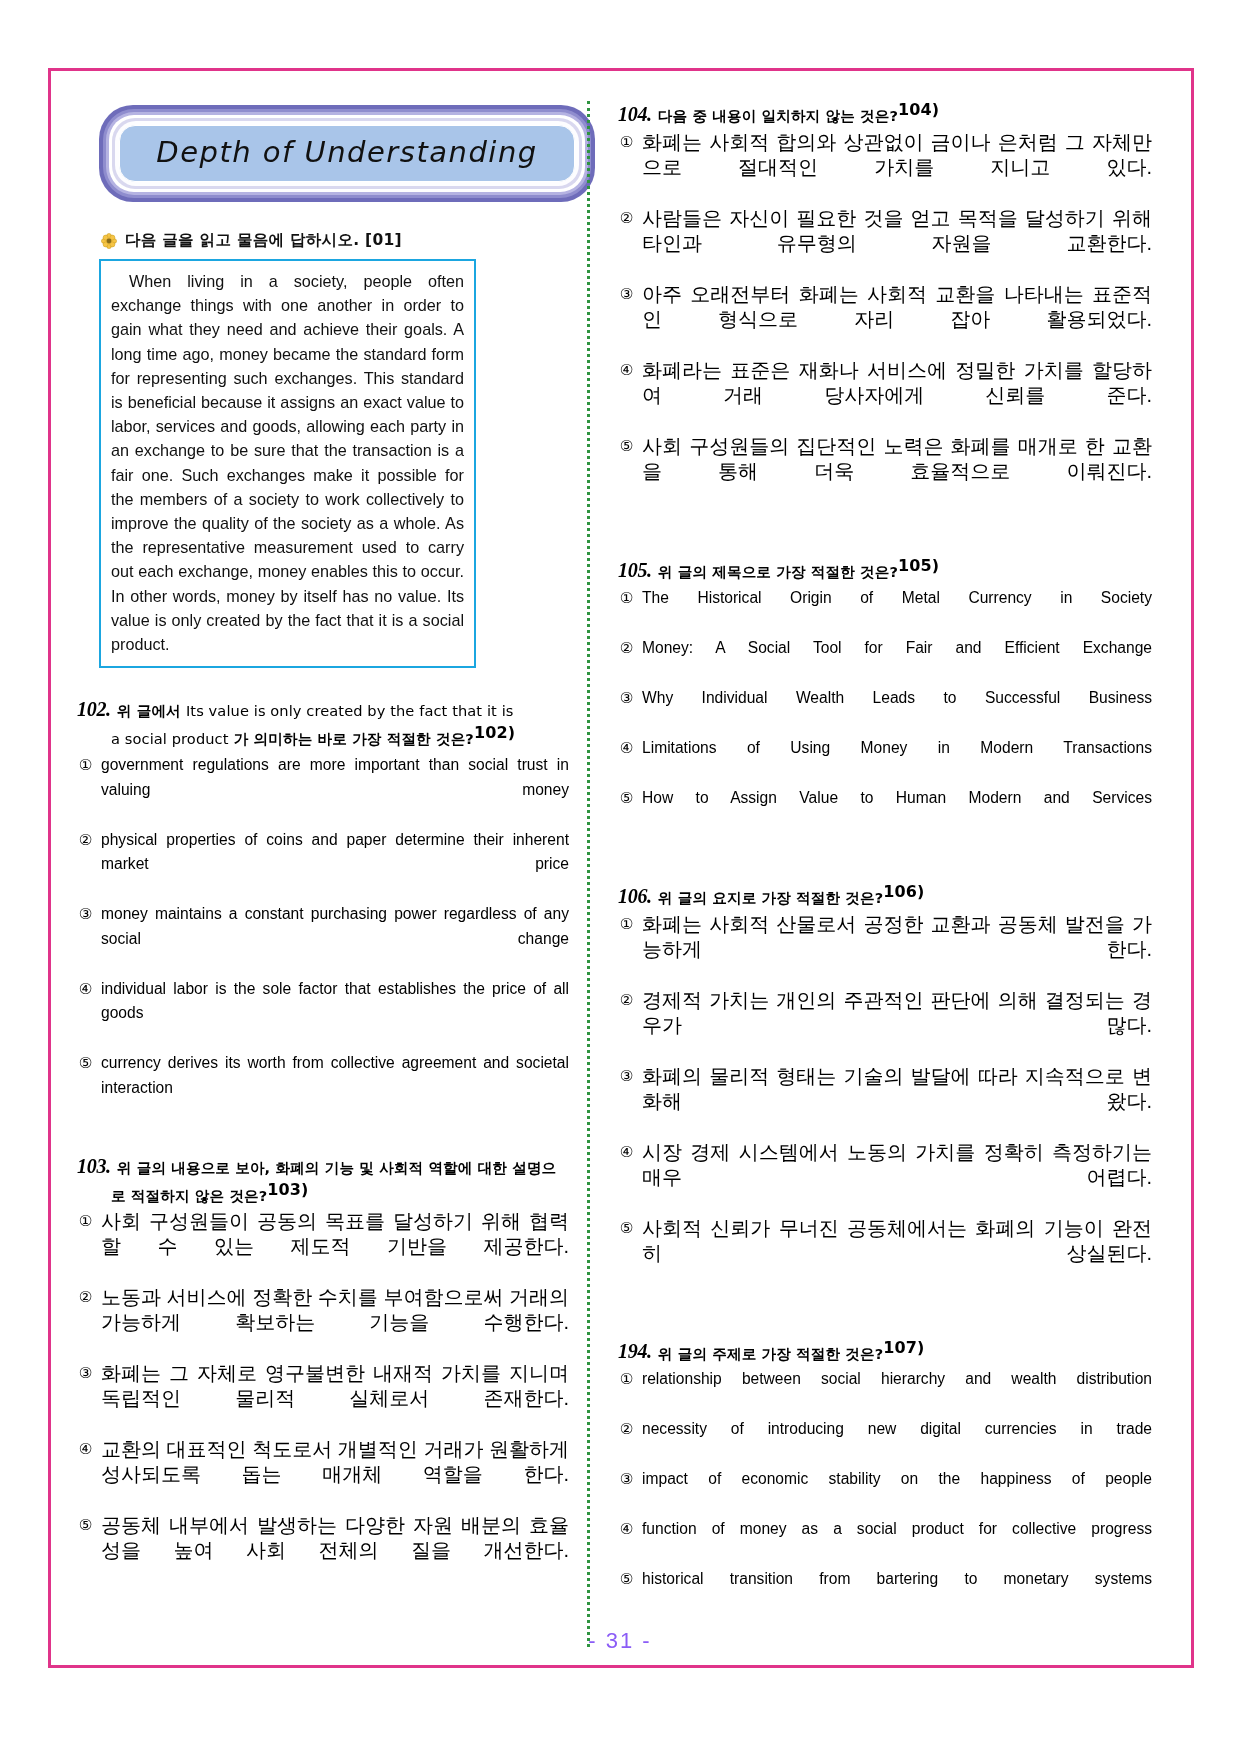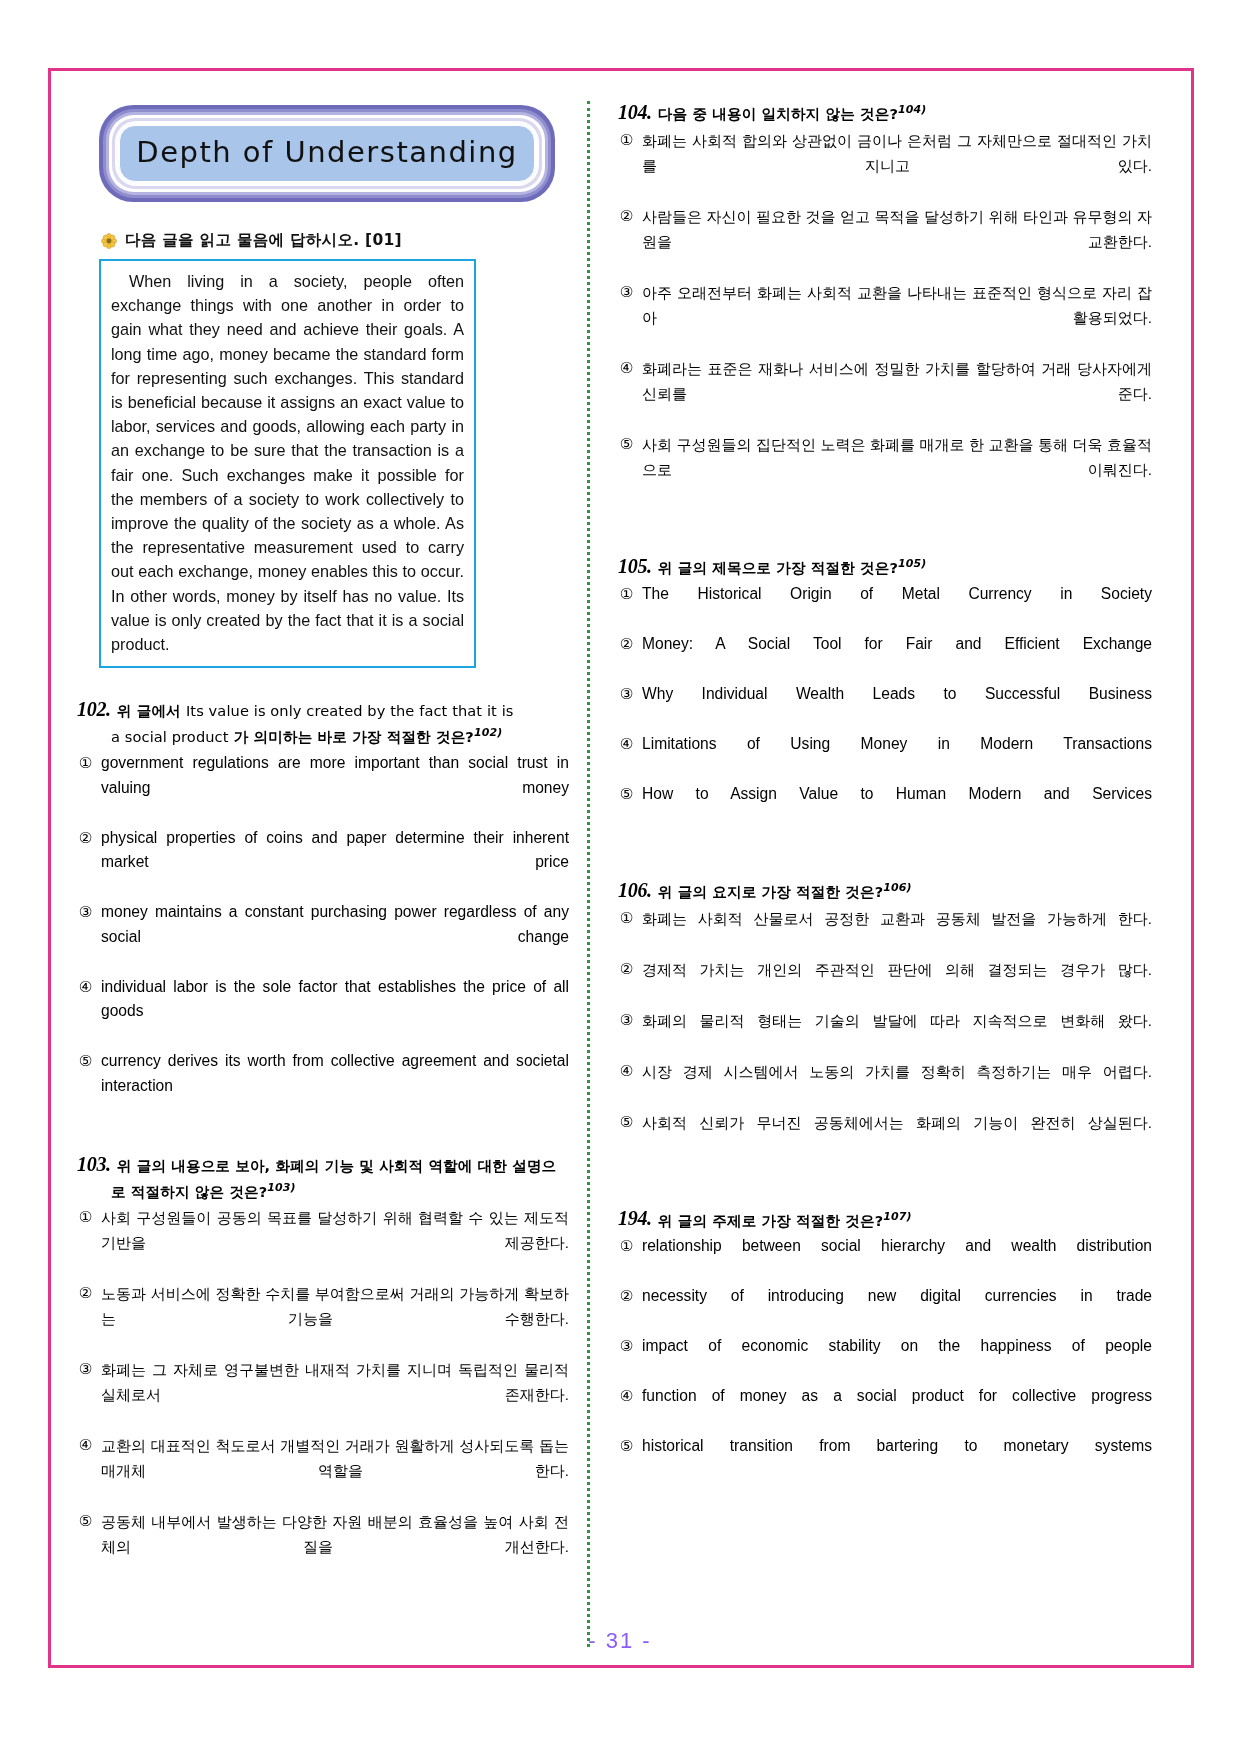--- a/index.html
+++ b/index.html
@@ -53,21 +53,22 @@
     flex: 0 0 auto;
   }
   #col-right {
     width: 560px;
     padding-left: 26px;
   }
 
   
   #banner-wrap {
     margin: 12px 0 0 22px;
-    width: 456px;
+    width: 496px;
+    font-style: italic;
   }
   .banner-ring {
     border-radius: 34px;
     box-sizing: border-box;
   }
   .ring-o1 { background: #6e6cba; padding: 4px; }
   .ring-o2 { background: #8f8dce; padding: 3px; border-radius: 31px; }
   .ring-o3 { background: #b5b3e2; padding: 3px; border-radius: 28px; }
   .ring-w1 { background: #ffffff; padding: 3px; border-radius: 25px; }
   .ring-o4 { background: #d9d8ef; padding: 3px; border-radius: 23px; }
@@ -144,24 +145,23 @@
     letter-spacing: -0.3px;
   }
   .q-stem {
     font-family: "DejaVu Sans", sans-serif;
     font-size: 14.6px;
     font-weight: bold;
     line-height: 22px;
     letter-spacing: 0.1px;
   }
   .q-stem .sup {
-    font-size: 11px;
+    font-size: 16px;
     vertical-align: super;
     font-weight: bold;
-    font-style: italic;
   }
   .q-stem .eng {
     font-family: "DejaVu Sans", sans-serif;
     font-weight: normal;
   }
   .choices {
     margin: 3px 0 0 0;
     padding: 0;
     list-style: none;
   }
@@ -179,21 +179,21 @@
     text-align: center;
   }
   .choice-text {
     font-size: 15.6px;
     line-height: 24.5px;
     text-align: justify;
     text-justify: inter-word;
     flex: 1 1 auto;
   }
   .choice-text.kr {
-    font-size: 15px;
+    font-size: 20px;
     line-height: 25px;
   }
   
   .choice-text::after {
     content: "";
     display: inline-block;
     width: 100%;
   }
 
   

